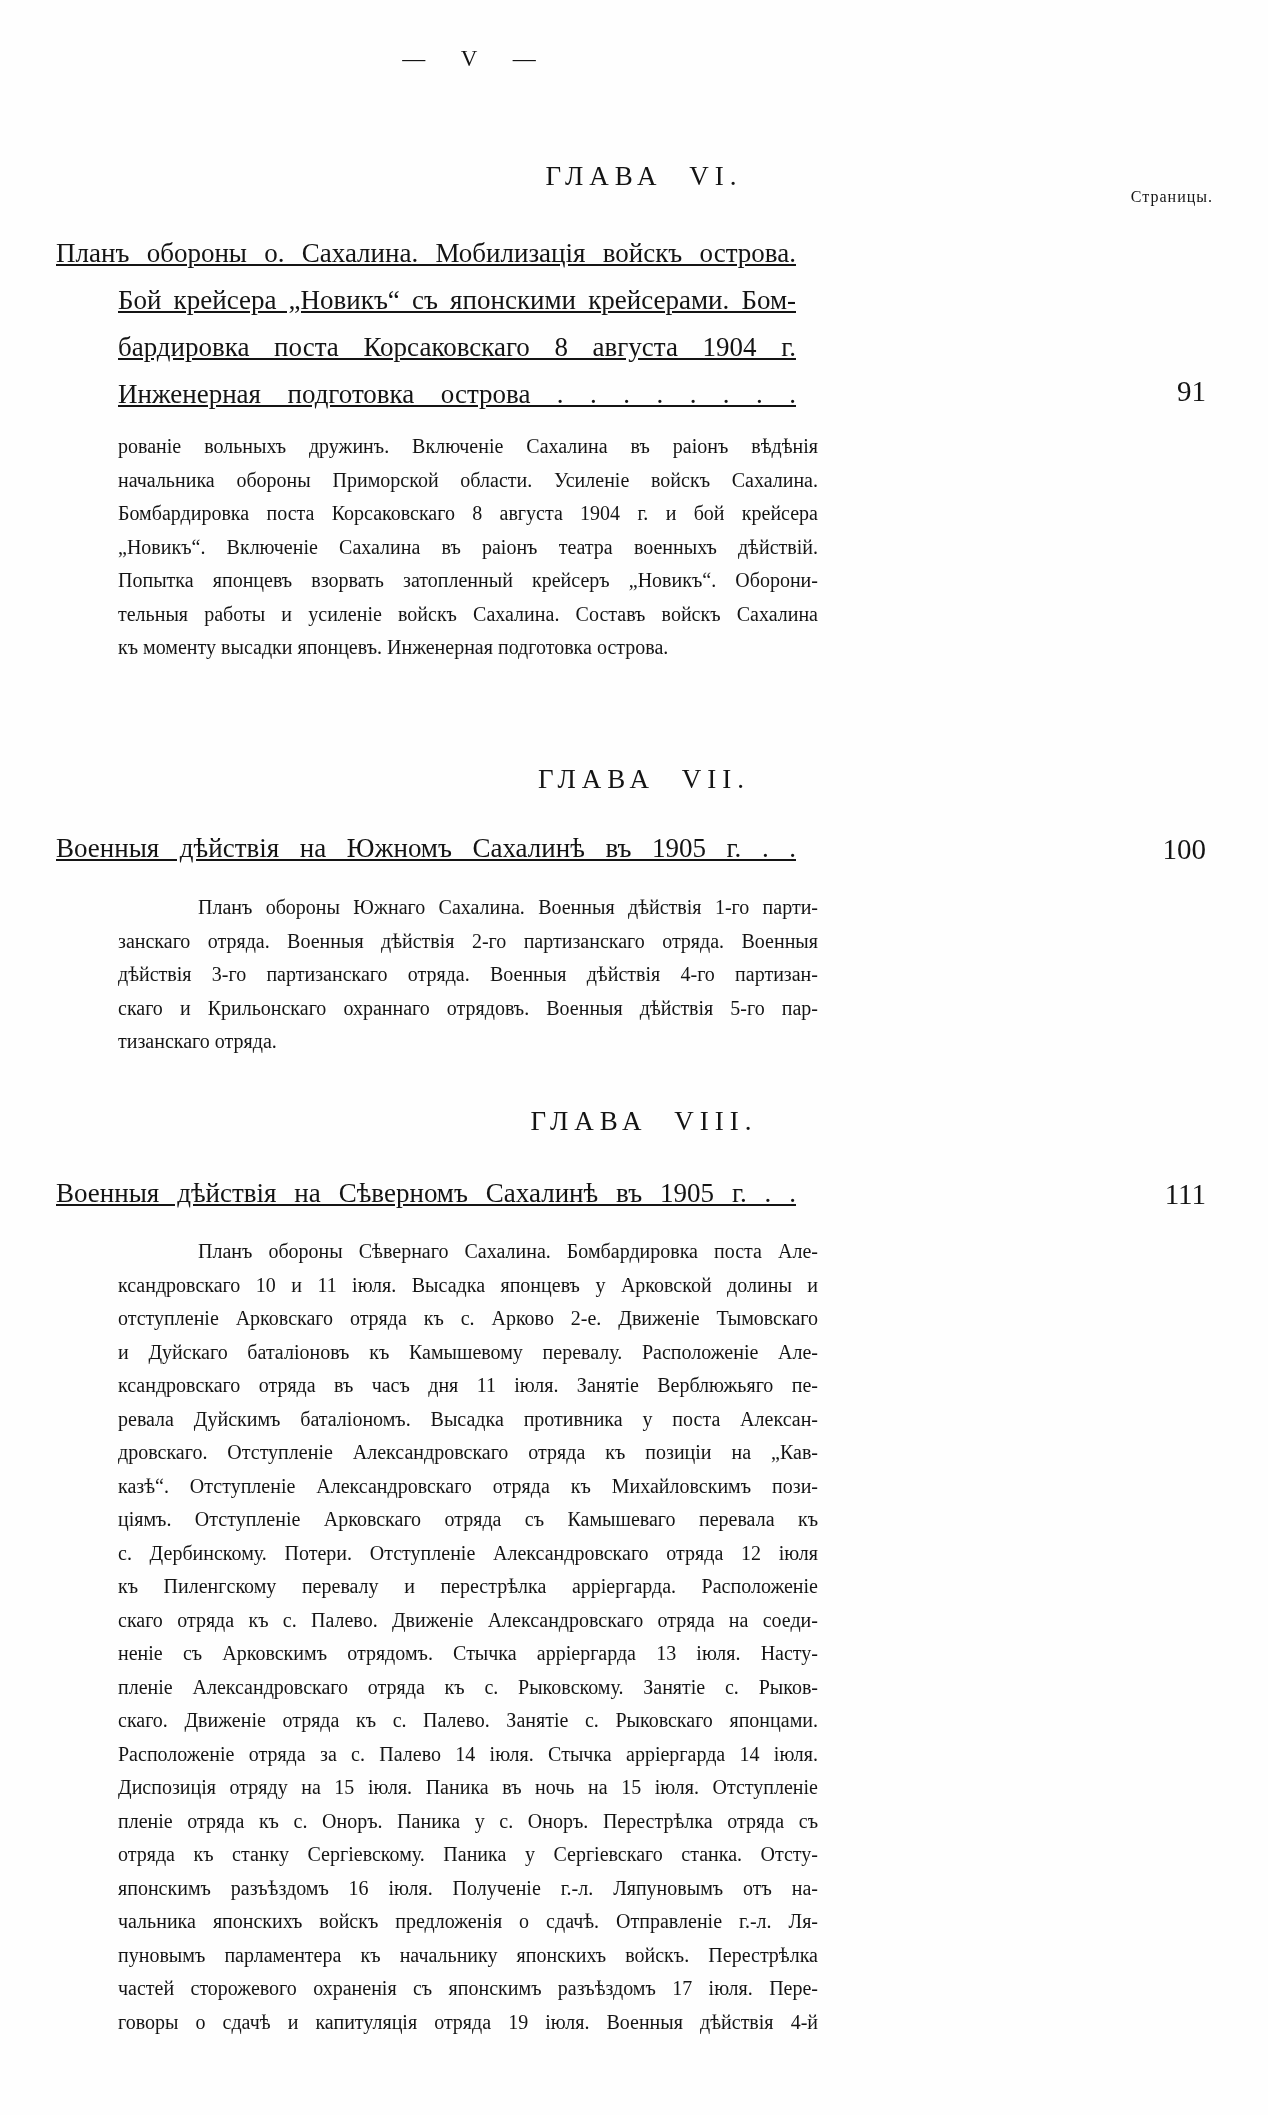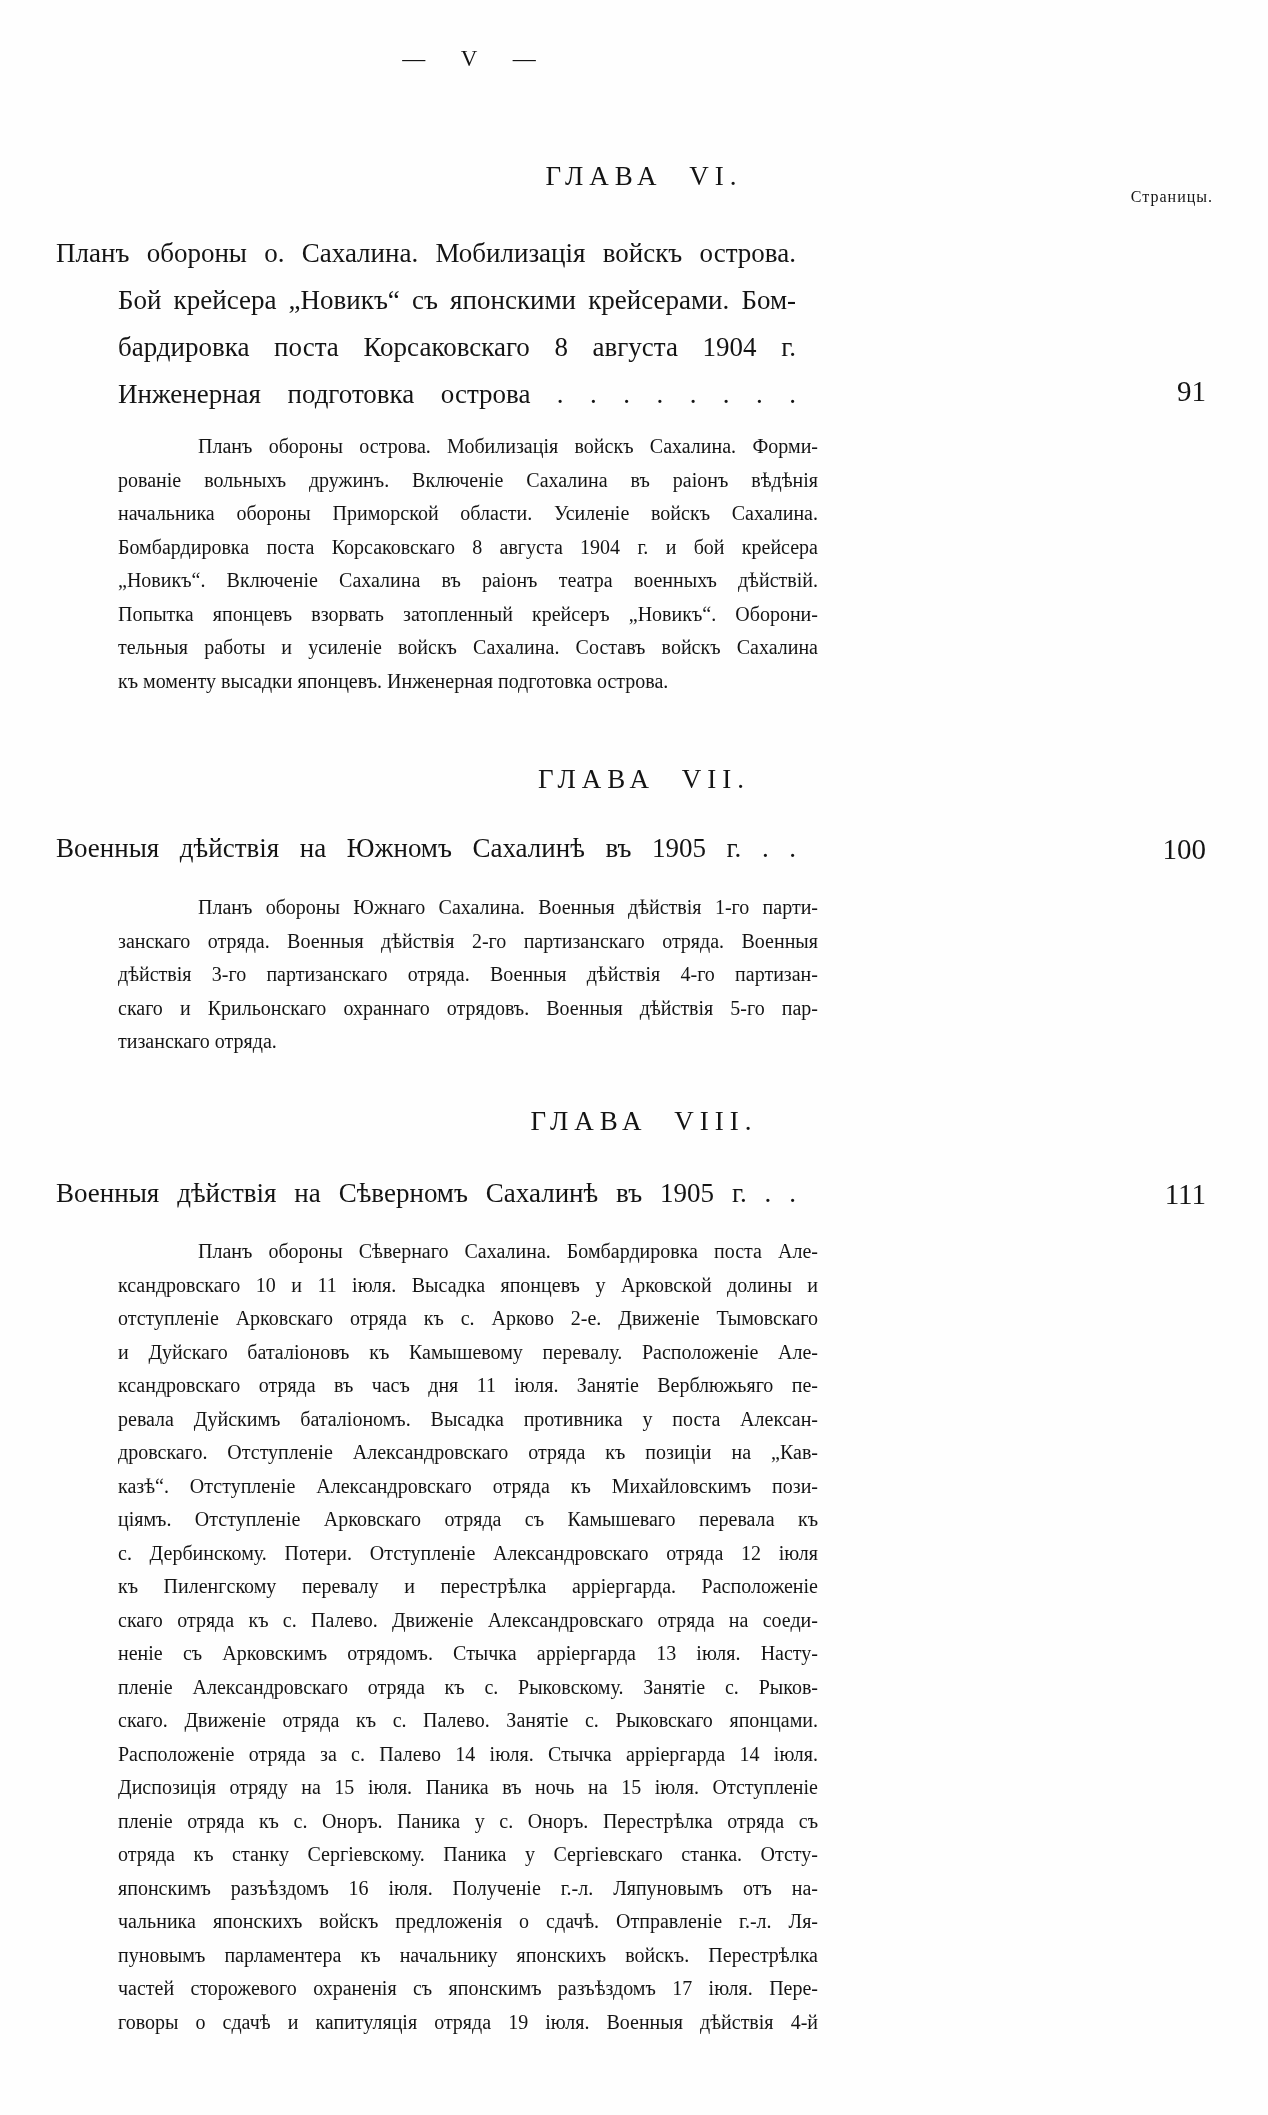--- a/index.html
+++ b/index.html
@@ -24,21 +24,21 @@
     font-size:27px; font-weight:normal;
     letter-spacing:6px; word-spacing:14px;
     line-height:1.1;
   }
   .pages-label {
     position:absolute; top:188px; right:55px;
     font-size:16px; letter-spacing:1px;
   }
   .title {
     position:absolute; left:56px; width:740px;
-    font-size:27px; line-height:47px;
+    font-size:27px; line-height:47px;text-decoration:underline;
   }
   .title .tline { text-align:justify; text-align-last:justify; }
   .title .tline + .tline { padding-left:62px; }
   .pagenum {
     position:absolute; right:62px;
     font-size:29px; line-height:1.1;
   }
   .summary {
     position:absolute; left:118px; width:700px;
     font-size:20px; line-height:33.5px;
@@ -59,21 +59,20 @@
   <section>
     <h2 class="chapter-heading" style="top:162px">ГЛАВА VI.</h2>
     <div class="title" style="top:230px">
         <div class="tline first">Планъ обороны о. Сахалина. Мобилизація войскъ острова.</div>
         <div class="tline">Бой крейсера „Новикъ“ съ японскими крейсерами. Бом-</div>
         <div class="tline">бардировка поста Корсаковскаго 8 августа 1904 г.</div>
         <div class="tline last">Инженерная подготовка острова . . . . . . . .</div>
       </div>
     <div class="pagenum" style="top:376px">91</div>
     <div class="summary" style="top:430px">
-        <div class="tline first">Планъ обороны острова. Мобилизація войскъ Сахалина. Форми-</div>
         <div class="tline">рованіе вольныхъ дружинъ. Включеніе Сахалина въ раіонъ вѣдѣнія</div>
         <div class="tline">начальника обороны Приморской области. Усиленіе войскъ Сахалина.</div>
         <div class="tline">Бомбардировка поста Корсаковскаго 8 августа 1904 г. и бой крейсера</div>
         <div class="tline">„Новикъ“. Включеніе Сахалина въ раіонъ театра военныхъ дѣйствій.</div>
         <div class="tline">Попытка японцевъ взорвать затопленный крейсеръ „Новикъ“. Оборони-</div>
         <div class="tline">тельныя работы и усиленіе войскъ Сахалина. Составъ войскъ Сахалина</div>
         <div class="tline last">къ моменту высадки японцевъ. Инженерная подготовка острова.</div>
       </div>
   </section>
 

